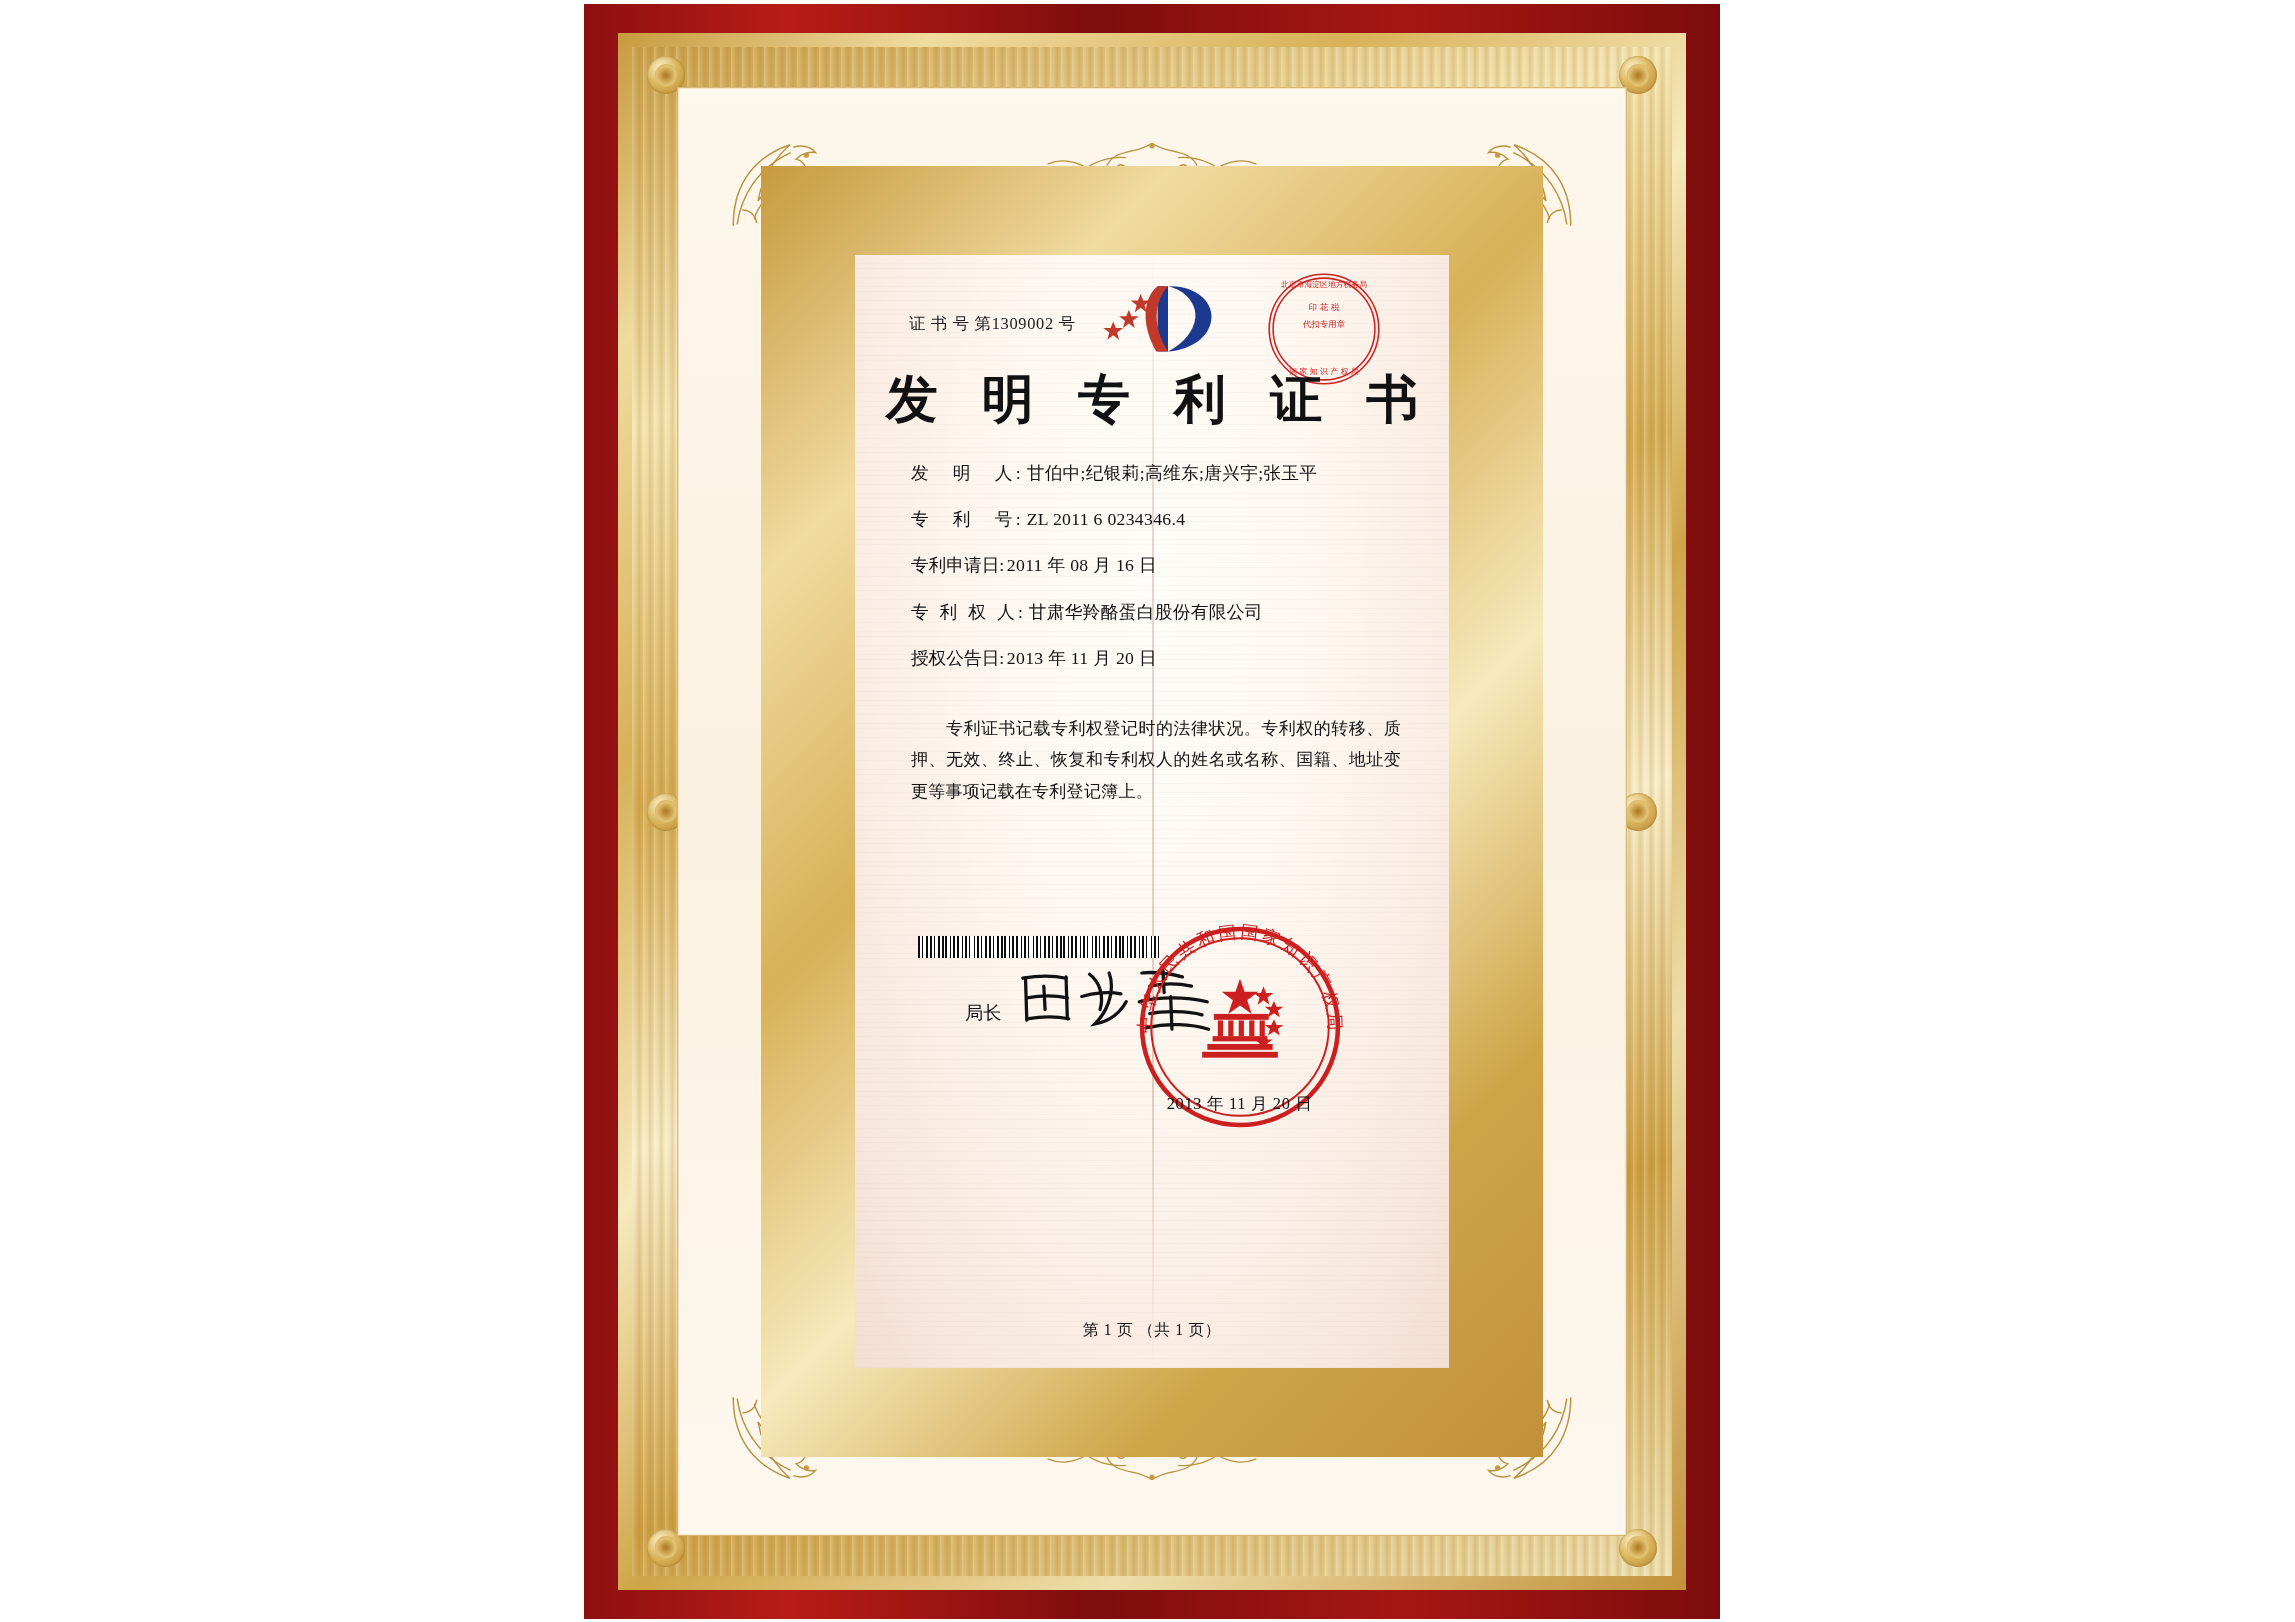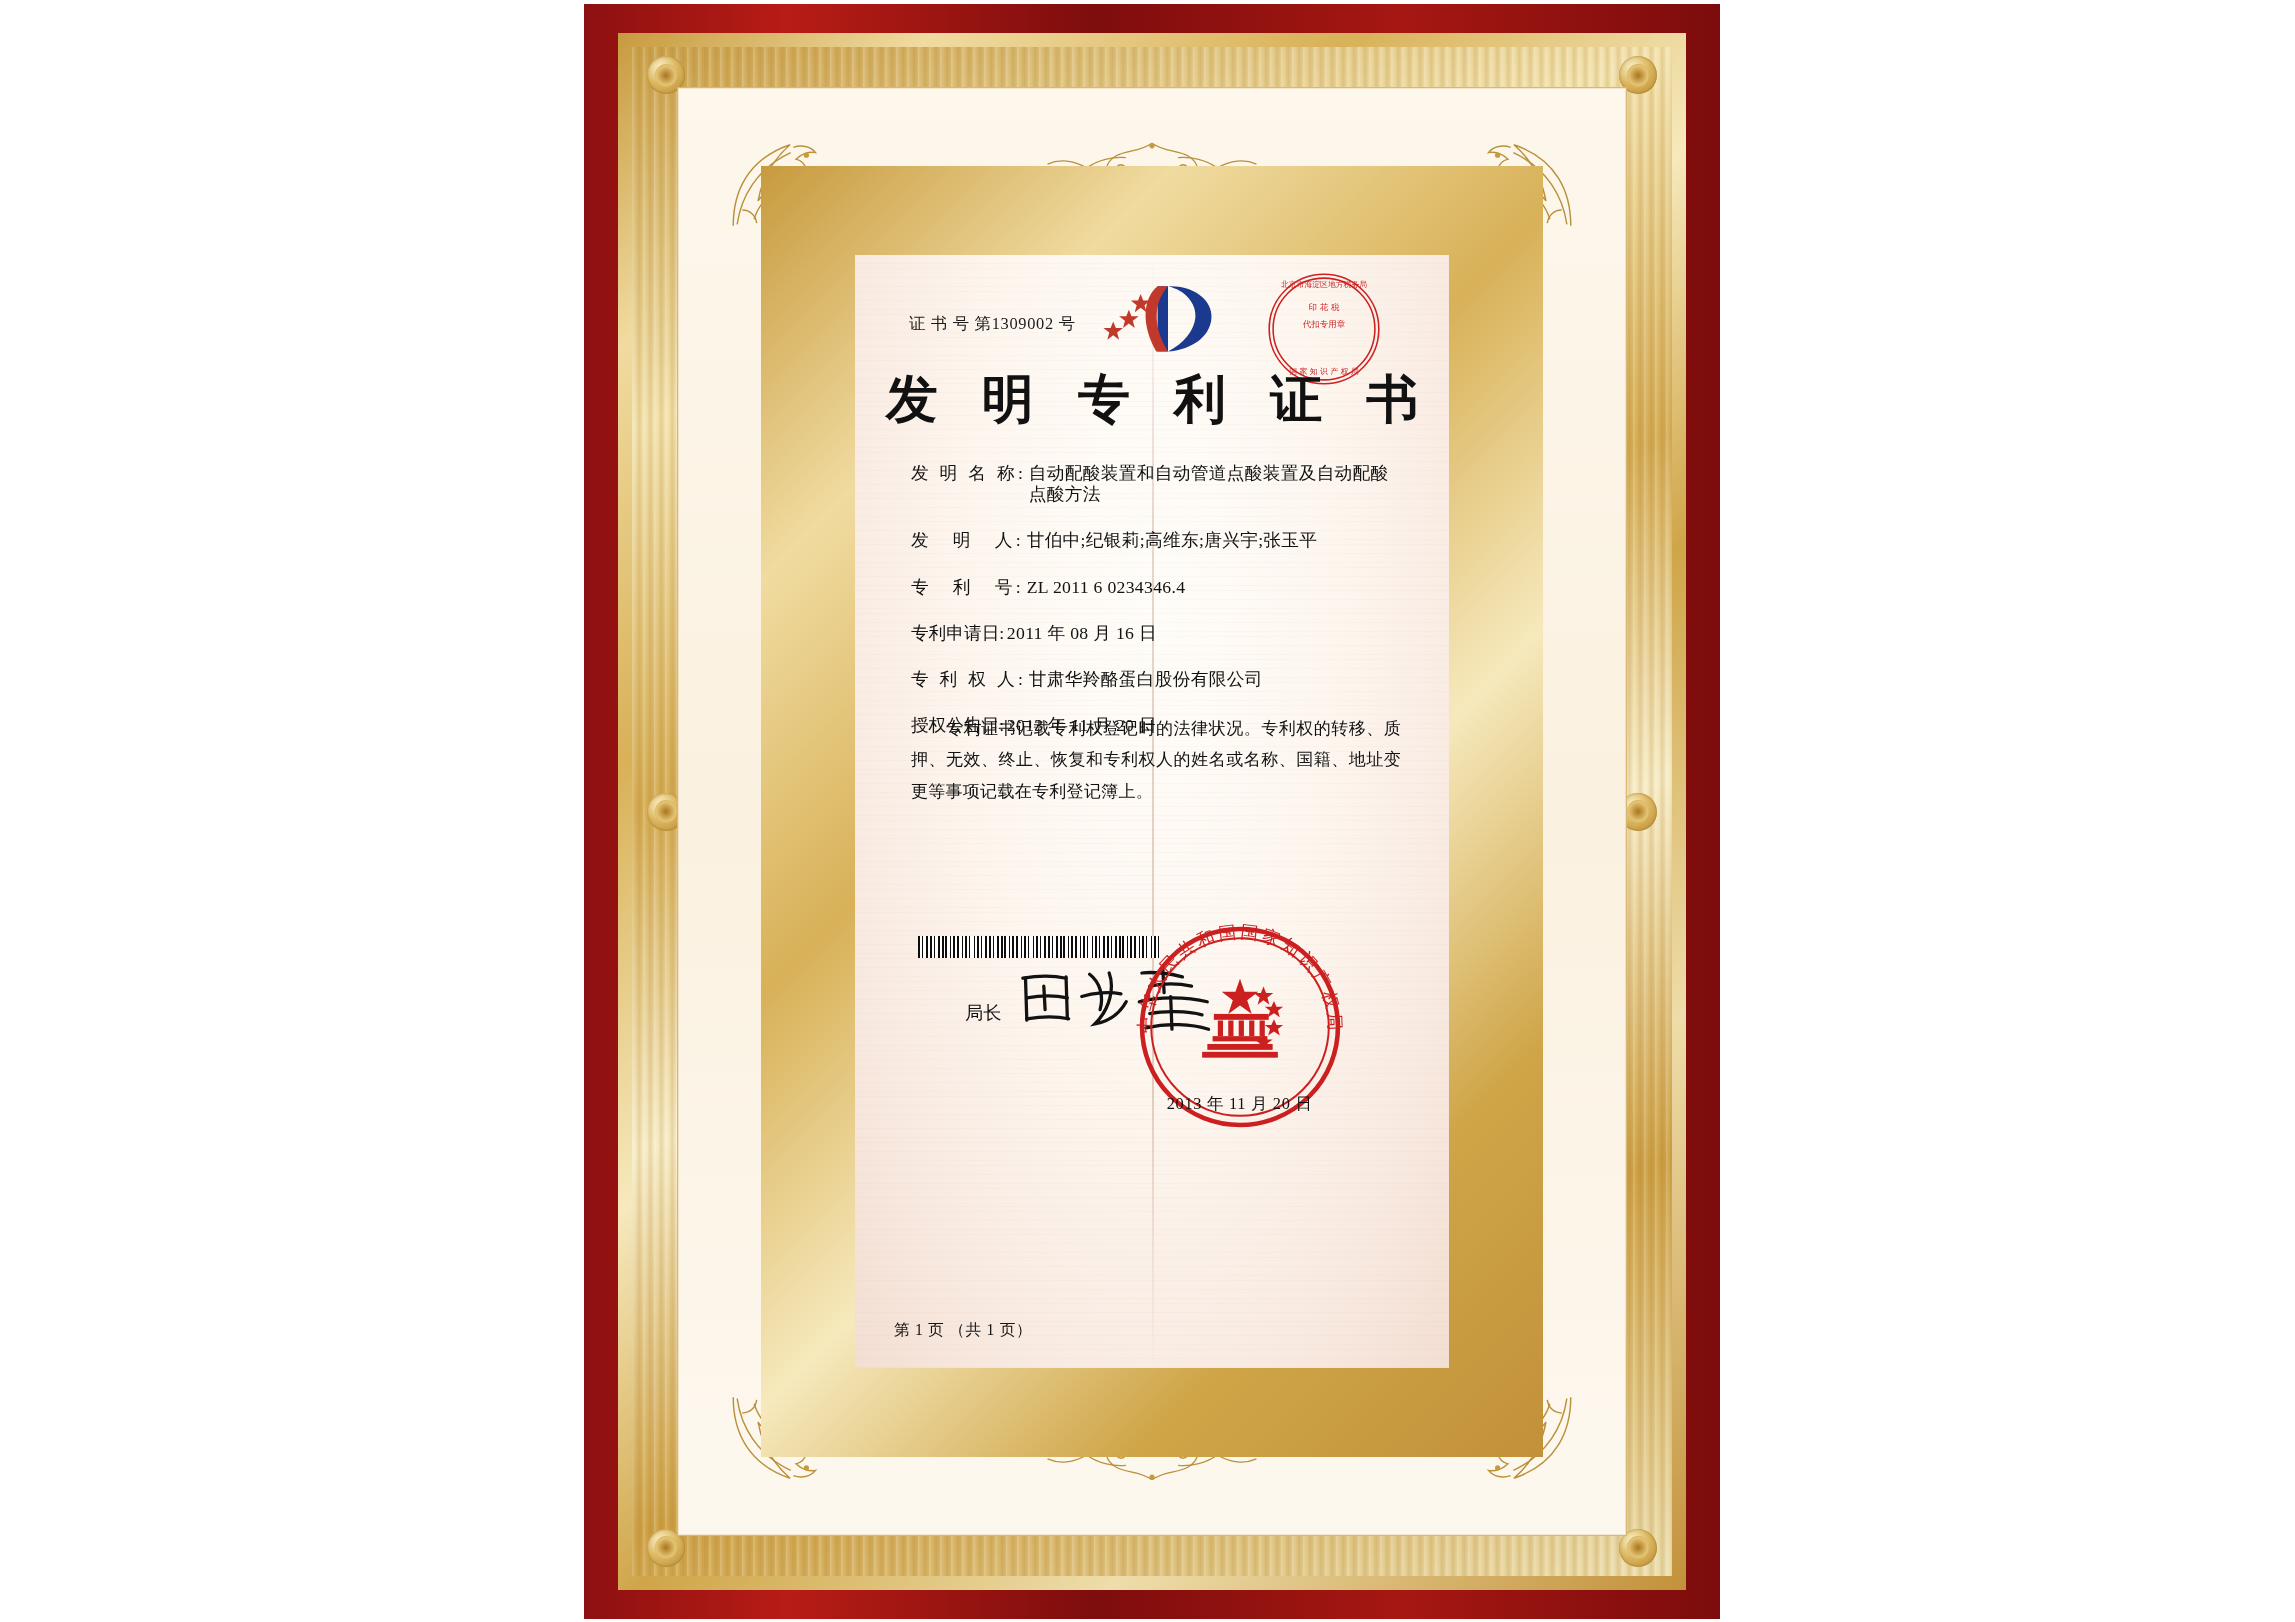--- a/index.html
+++ b/index.html
@@ -299,24 +299,24 @@
     text-align: center;
     font-size: 16.4px;
     color: #111;
     letter-spacing: 0.7px;
   }
 
   .page-foot {
     position: absolute;
     left: 0; right: 0;
     bottom: 27.5px;
+    text-align: center;
     font-size: 15.7px;
     color: #141414;
     letter-spacing: 0.7px;
-    padding-left: 39px;
   }
 </style>
 </head>
 <body>
 
 <div class="cert-page">
 
   <div class="border-red">
     <div class="border-gold-outer">
       <div class="border-gold-outer-in"></div>
@@ -451,24 +451,20 @@
                   <g fill="#cc2222" font-size="12" font-family="DejaVu Serif, serif">
                     <text x="95" y="30" text-anchor="middle">北京市海淀区地方税务局</text>
                     <text x="95" y="164" text-anchor="middle">国 家 知 识 产 权 局</text>
                   </g>
                 </svg>
               </div>
 
               <div class="title">发 明 专 利 证 书</div>
 
               <div class="fields">
-                <div class="field-row">
-                  <span class="field-label sp3">发 明 名 称:</span>
-                  <span class="field-value">自动配酸装置和自动管道点酸装置及自动配酸点酸方法</span>
-                </div>
                 <div class="field-row">
                   <span class="field-label sp3">发　明　人:</span>
                   <span class="field-value">甘伯中;纪银莉;高维东;唐兴宇;张玉平</span>
                 </div>
                 <div class="field-row">
                   <span class="field-label sp3">专　利　号:</span>
                   <span class="field-value">ZL 2011 6 0234346.4</span>
                 </div>
                 <div class="field-row">
                   <span class="field-label">专利申请日:</span>

